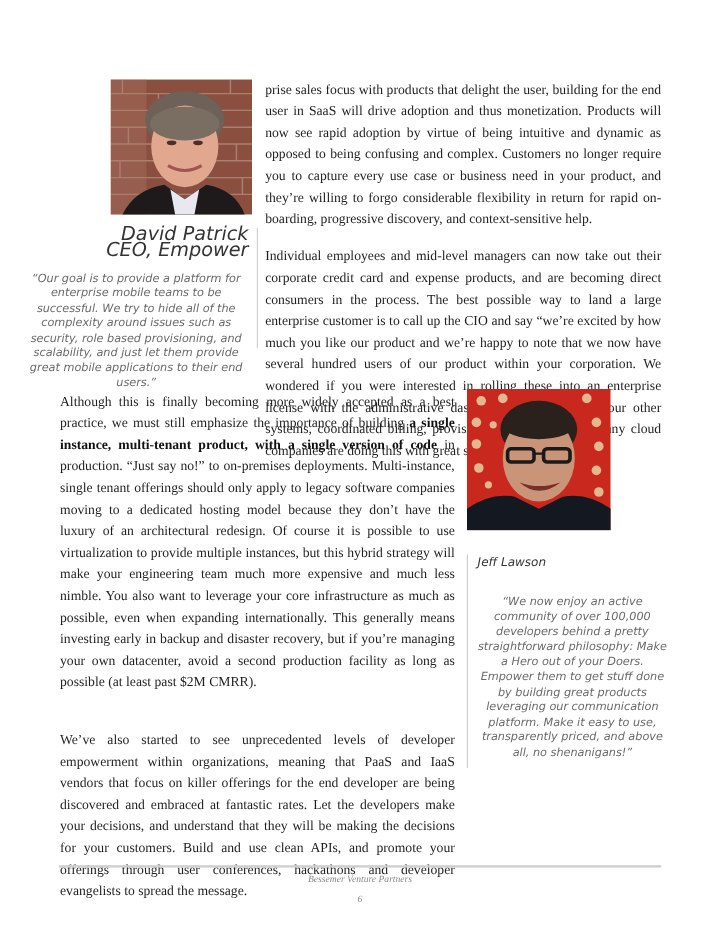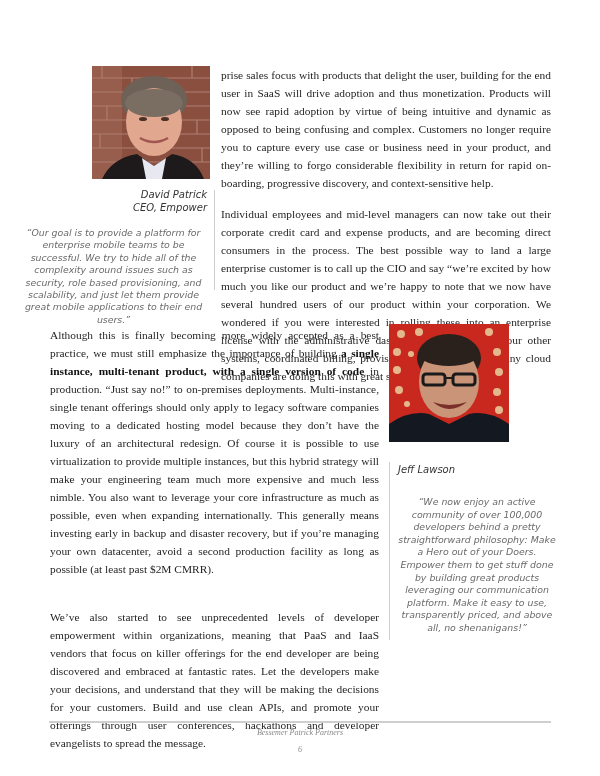--- a/index.html
+++ b/index.html
@@ -17,21 +17,21 @@
     #col-top p + p { margin-top: 13px; }
 
     
     #photo-patrick { position: absolute; left: 92px; top: 66px; width: 118px; height: 113px; overflow: hidden; }
     
     #photo-lawson { position: absolute; left: 389px; top: 324px; width: 120px; height: 118px; overflow: hidden; }
 
     .divider-v { position: absolute; width: 1px; background: #cfcfcf; }
 
     
-    #side1-name { position: absolute; left: 40px; top: 188px; width: 167px; text-align: right; font-size: 10px; line-height: 13px; color: #333; }
+    #side1-name { position: absolute; left: 40px; top: 188px; width: 167px; text-align: right; font-size: 16px; line-height: 13px; color: #333; }
     #side1-quote { position: absolute; left: 20px; top: 227px; width: 187px; text-align: center; font-size: 9.4px; line-height: 12.4px; }
 
     
     #col-left { position: absolute; left: 50px; top: 326px; width: 329px; }
     #col-left p + p { margin-top: 30px; }
     b { font-weight: bold; color: #111; }
 
     
     #side2-name { position: absolute; left: 398px; top: 463px; width: 160px; font-size: 10px; line-height: 13px; color: #333; }
     #side2-quote { position: absolute; left: 398px; top: 496px; width: 158px; font-size: 9.4px; line-height: 12.6px; text-align: center; }
@@ -125,15 +125,15 @@
   </div>
 
   <div class="divider-v" style="left:389px; top:462px; height:178px;"></div>
 
   <div id="side2-name" class="sans-it">
     <div style="color:#333;">Jeff Lawson</div>
   </div>
   <div id="side2-quote" class="sans-it">“We now enjoy an active community of over 100,000 developers behind a pretty straightforward philosophy: Make a Hero out of your Doers. Empower them to get stuff done by building great products leveraging our communication platform.  Make it easy to use, transparently priced, and above all, no shenanigans!”</div>
 
   <div id="footer-rule"></div>
-  <div id="footer-org">Bessemer Patrick Partners</div>
+  <div id="footer-org">Bessemer Venture Partners</div>
   <div id="footer-page">6</div>
 </div>
 
 </body></html>

